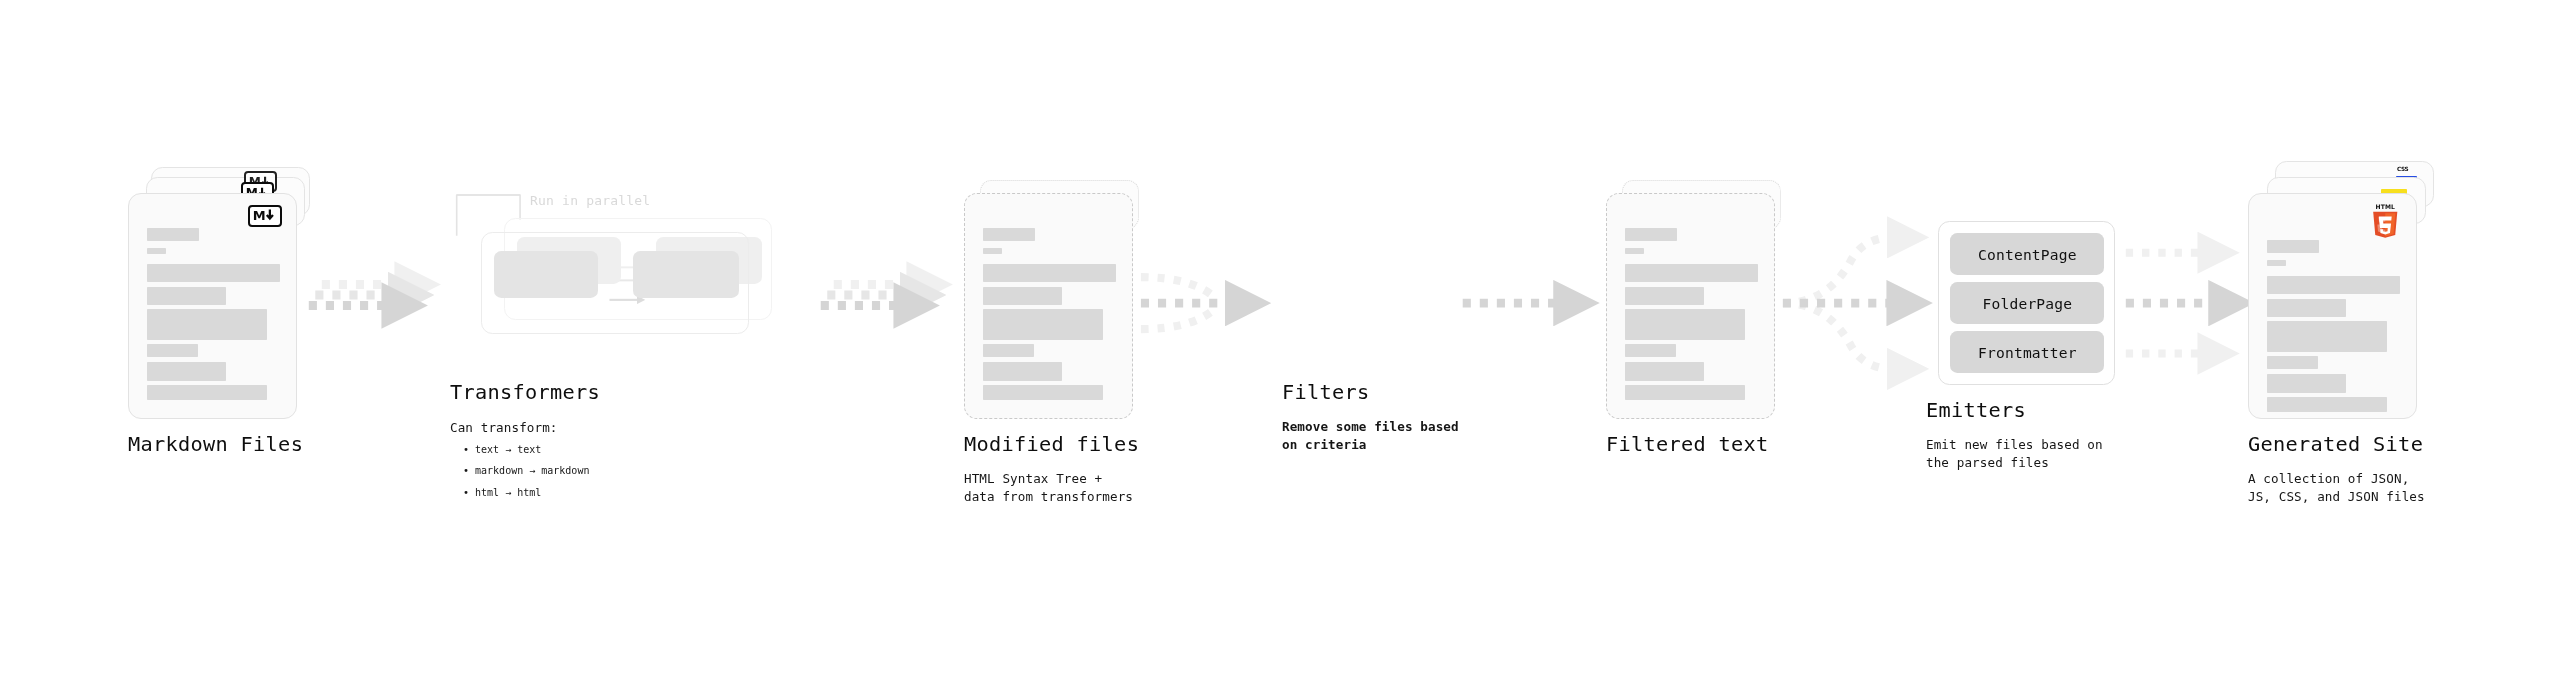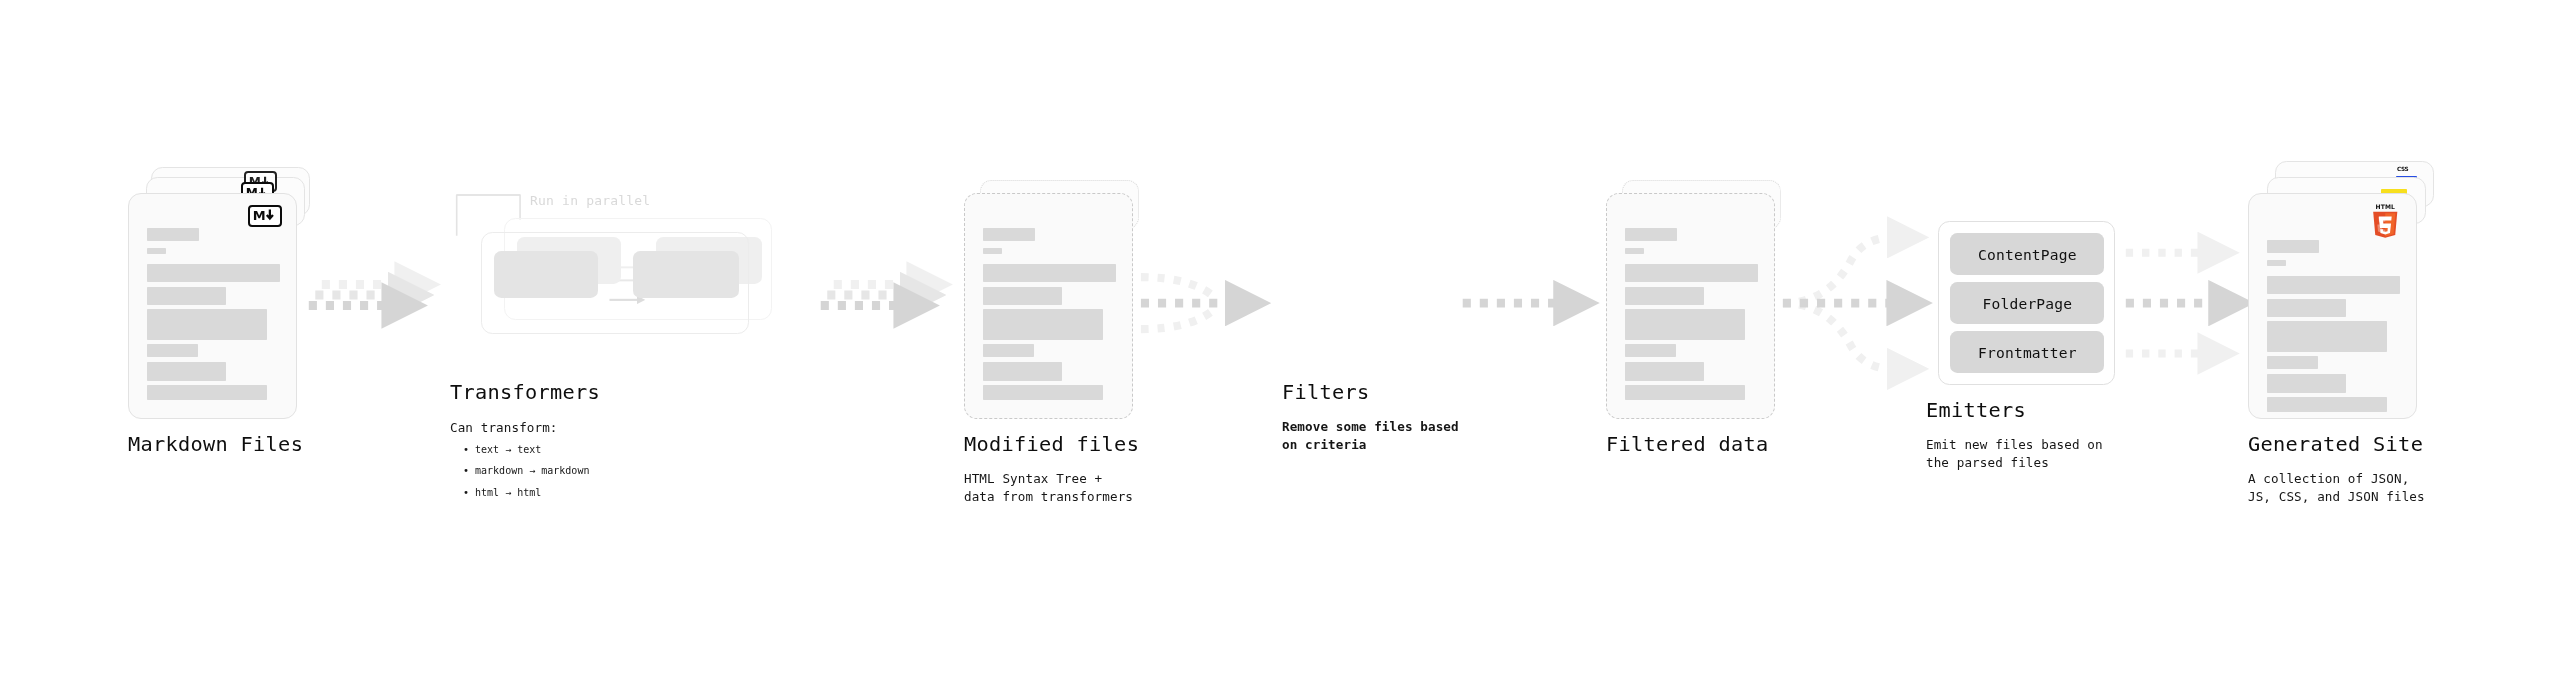--- a/index.html
+++ b/index.html
@@ -334,21 +334,21 @@
         <div class="ln" style="width:18.7px;height:5.7px;margin-bottom:9.8px;"></div>
         <div class="ln" style="width:133px;height:18.7px;margin-bottom:4.1px;"></div>
         <div class="ln" style="width:79px;height:18.7px;margin-bottom:4.1px;"></div>
         <div class="ln" style="width:120px;height:31px;margin-bottom:4.1px;"></div>
         <div class="ln" style="width:51px;height:13px;margin-bottom:4.1px;"></div>
         <div class="ln" style="width:79px;height:19.5px;margin-bottom:4.1px;"></div>
         <div class="ln" style="width:120px;height:14.6px;"></div>
       </div>
     </div>
 
-    <div class="title" style="left:1606px;top:432px;">Filtered data</div>
+    <div class="title" style="left:1606px;top:432px;">Filtered text</div>
   </div>
 
   <div class="stage-block" style="left:0;width:2145px;">
 
     <div class="groupbox" style="left:1938px;top:221px;width:177px;height:164px;">
       <div class="pill" style="left:11.4px;top:11.4px;width:154px;height:42px;font-size:14.6px;">ContentPage</div>
       <div class="pill" style="left:11.4px;top:60px;width:154px;height:42px;font-size:14.6px;">FolderPage</div>
       <div class="pill" style="left:11.4px;top:109px;width:154px;height:42px;font-size:14.6px;">Frontmatter</div>
     </div>
 

